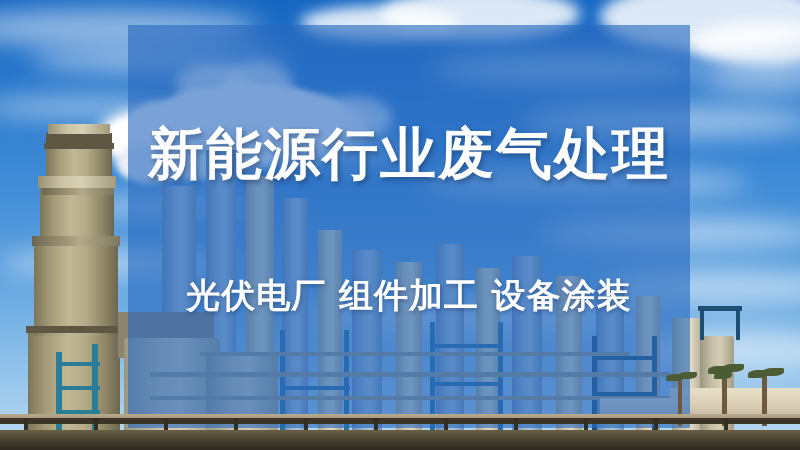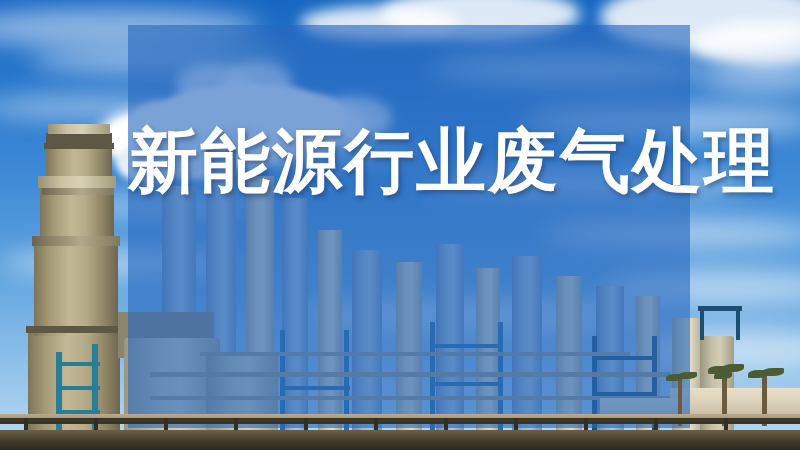--- a/index.html
+++ b/index.html
@@ -167,21 +167,21 @@
     width: 562px;
     height: 403px;
   }
   .headline {
     position: absolute;
     left: 0;
     top: 101px;
     width: 562px;
     text-align: center;
     color: #ffffff;
-    font-size: 70px;
+    font-size: 56px;
     font-weight: bold;
     letter-spacing: 2px;
     line-height: 1;
     text-shadow: 2px 3px 5px rgba(20,45,85,0.45);
     white-space: nowrap;
   }
   .subline {
     position: absolute;
     left: 0;
     width: 562px;
@@ -340,15 +340,16 @@
     <div class="post" style="left:444px; top:418px; width:4px; height:16px;"></div>
     <div class="post" style="left:514px; top:418px; width:4px; height:16px;"></div>
     <div class="post" style="left:584px; top:418px; width:4px; height:16px;"></div>
     <div class="post" style="left:654px; top:418px; width:4px; height:16px;"></div>
     <div class="post" style="left:724px; top:418px; width:4px; height:16px;"></div>
     <div class="fg-strip" style="top:430px; width:800px; height:20px;"></div>
   </div>
 
   <div class="textwrap">
     <div class="headline">新能源行业废气处理</div>
+    <div class="subline l2">光伏电厂  组件加工  设备涂装</div>
   </div>
 
 </div>
 
 </body></html>

